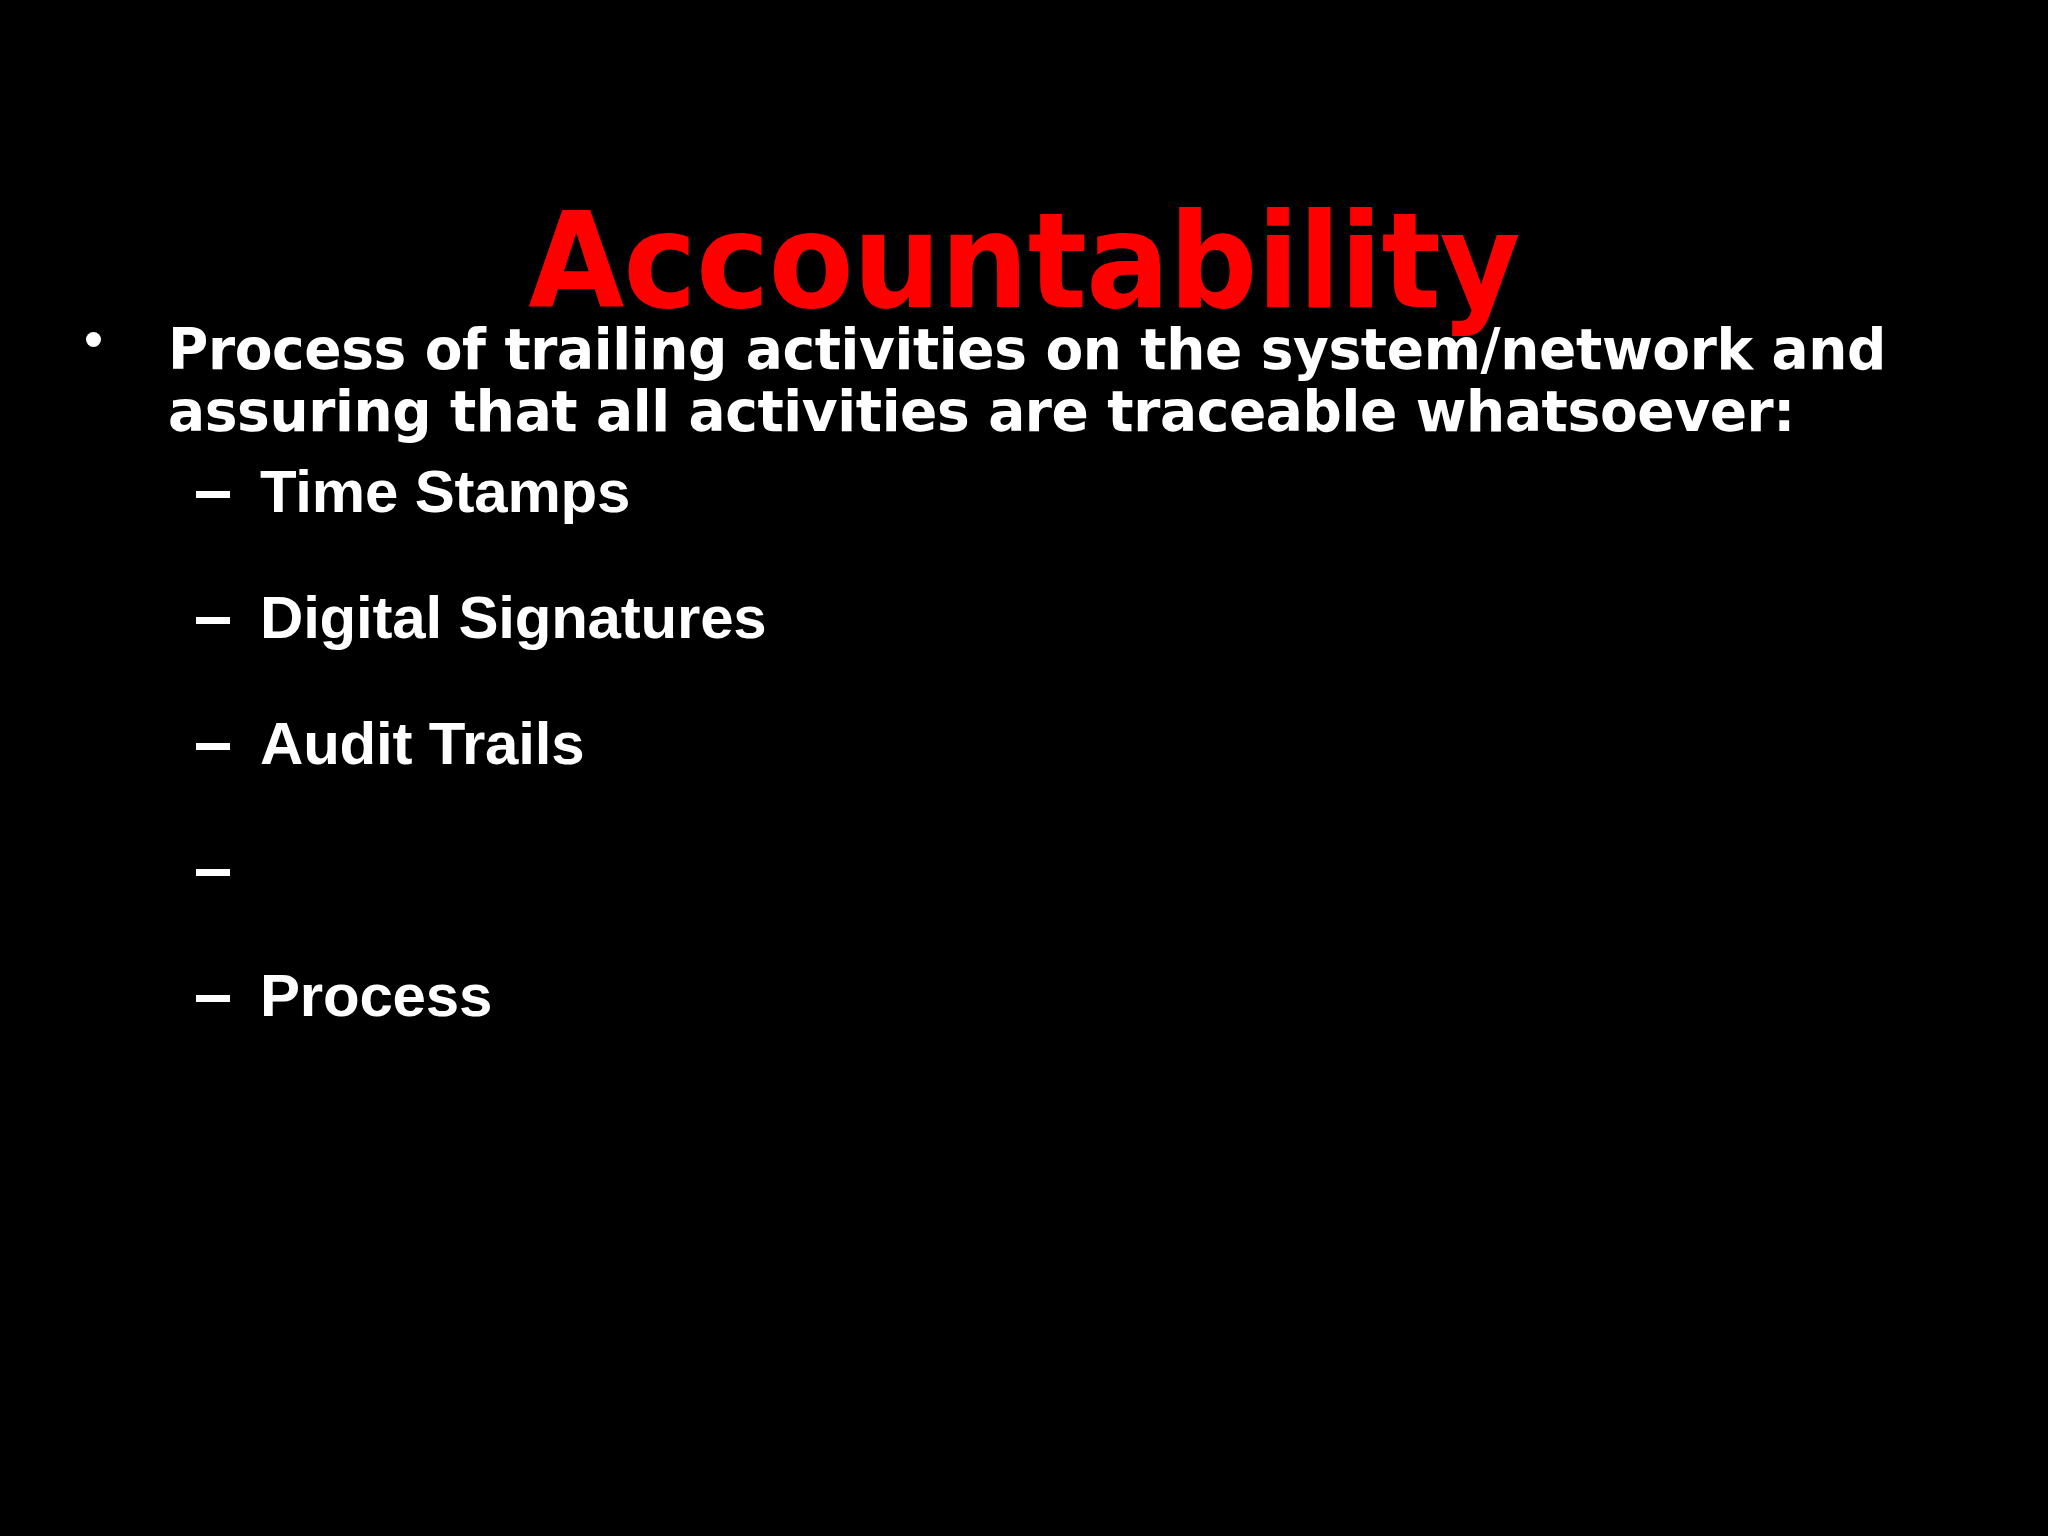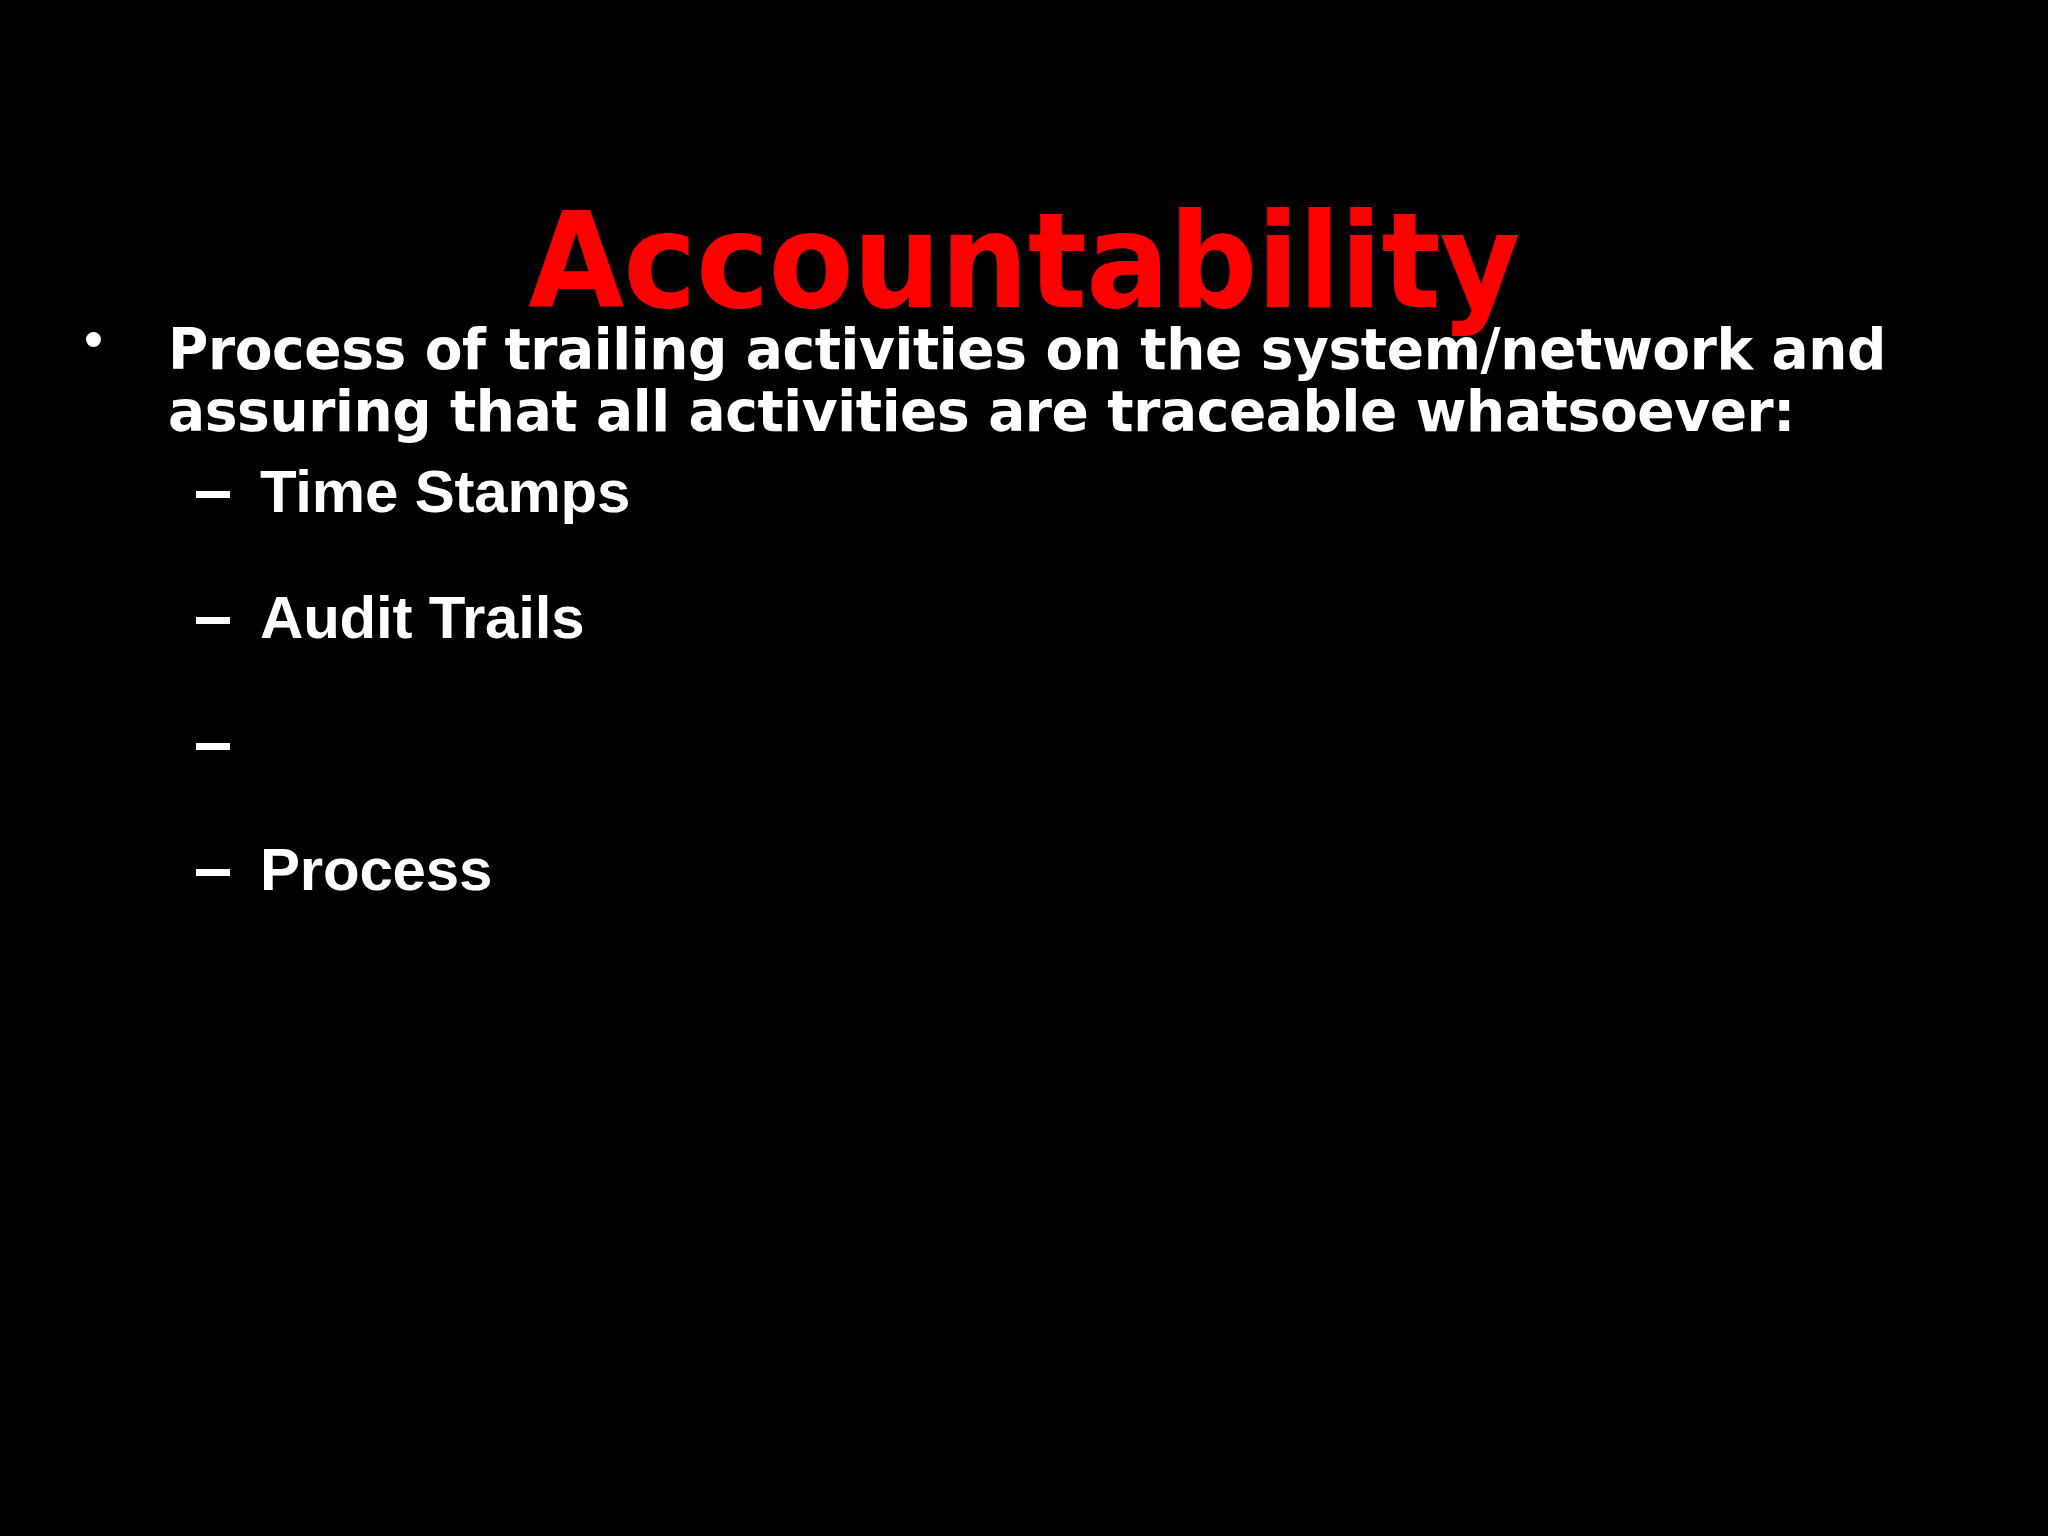--- a/index.html
+++ b/index.html
@@ -132,20 +132,24 @@
       <span class="l1-text">Process of trailing activities on the system/network and assuring that all activities are traceable whatsoever:</span>
     </div>
 
     <ul class="sub-list">
 
       <li class="bullet-l2">
         <span class="dash"></span>
         <span class="l2-text">Time Stamps</span>
       </li>
 
+      <li class="bullet-l2">
+        <span class="dash"></span>
+        <span class="l2-text">Digital Signatures</span>
+      </li>
 
       <li class="bullet-l2">
         <span class="dash"></span>
         <span class="l2-text">Audit Trails</span>
       </li>
 
       <li class="bullet-l2">
         <span class="dash"></span>
       </li>
 

